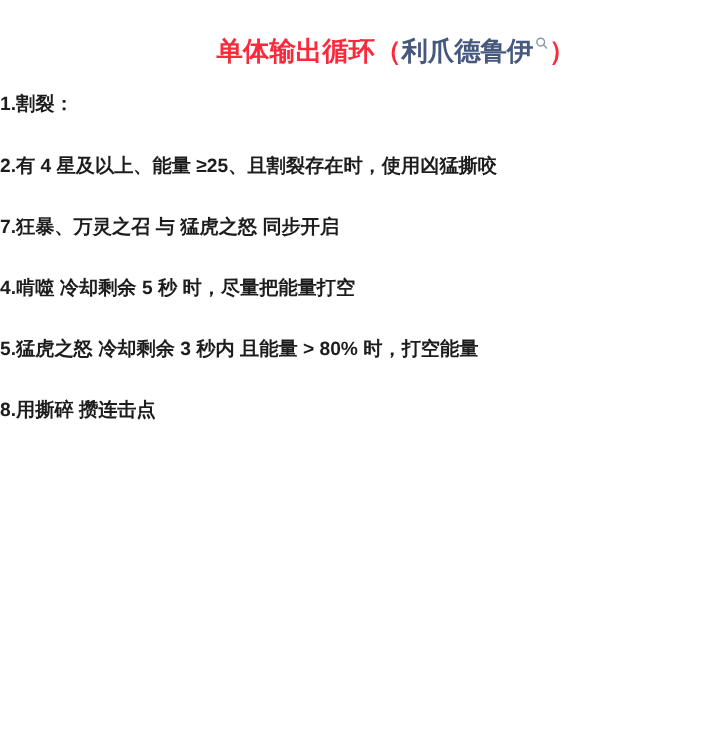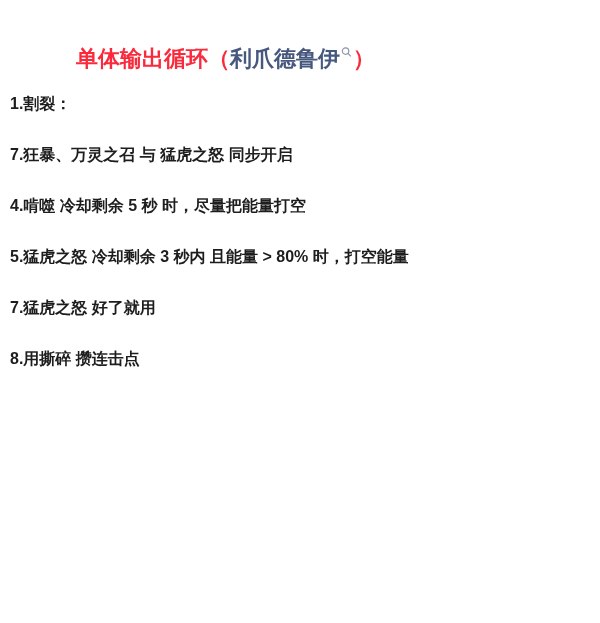--- a/index.html
+++ b/index.html
@@ -13,44 +13,43 @@
     overflow: hidden;
     font-family: "Liberation Sans", sans-serif;
     font-weight: bold;
     color: #1d1d1d;
   }
   .doc {
     width: 600px;
     height: 623px;
   }
   .title {
-    margin: 16px;
+    margin: 0;
     padding: 30px 0 0 60px;   
-    text-align: left;
+    text-align: center;
     font-size: 22px;
     line-height: 22px;
     white-space: nowrap;
   }
   .title .accent {
     color: #fa2a3c;
   }
   .title .term-link {
     color: #47587e;
     cursor: pointer;
     text-decoration: none;
   }
   .icon-search {
     display: inline-block;
     vertical-align: 8px;
     margin: 0 1px 0 1px;
     line-height: 0;
   }
   .steps {
     margin-top: 26px;
-    padding-left: 10px;
   }
   .steps p {
     margin: 0 0 35px 0;
     font-size: 16px;
     line-height: 16px;
     white-space: nowrap;
   }
 </style>
 </head>
 <body>
@@ -59,20 +58,20 @@
 
   <h1 class="title">
     <span class="accent">单体输出循环（</span><span class="term-link">利爪德鲁伊</span><span class="icon-search"><svg width="11" height="12" viewBox="0 0 24 24" aria-hidden="true">
           <circle cx="10" cy="10" r="7" fill="none" stroke="#8a96a8" stroke-width="2.6"></circle>
           <line x1="15" y1="15" x2="21.5" y2="21.5" stroke="#8a96a8" stroke-width="2.6"></line>
         </svg></span><span class="accent">）</span>
   </h1>
 
   <div class="steps">
     <p>1.割裂：</p>
+    <p>2.有 4 星及以上、能量 ≥25、且割裂存在时，使用凶猛撕咬</p>
     <p>7.狂暴、万灵之召 与 猛虎之怒 同步开启</p>
     <p>4.啃噬 冷却剩余 5 秒 时，尽量把能量打空</p>
     <p>5.猛虎之怒 冷却剩余 3 秒内 且能量 &gt; 80% 时，打空能量</p>
-    <p>7.猛虎之怒 好了就用</p>
     <p>8.用撕碎 攒连击点</p>
   </div>
 
 </div>
 
 </body></html>

